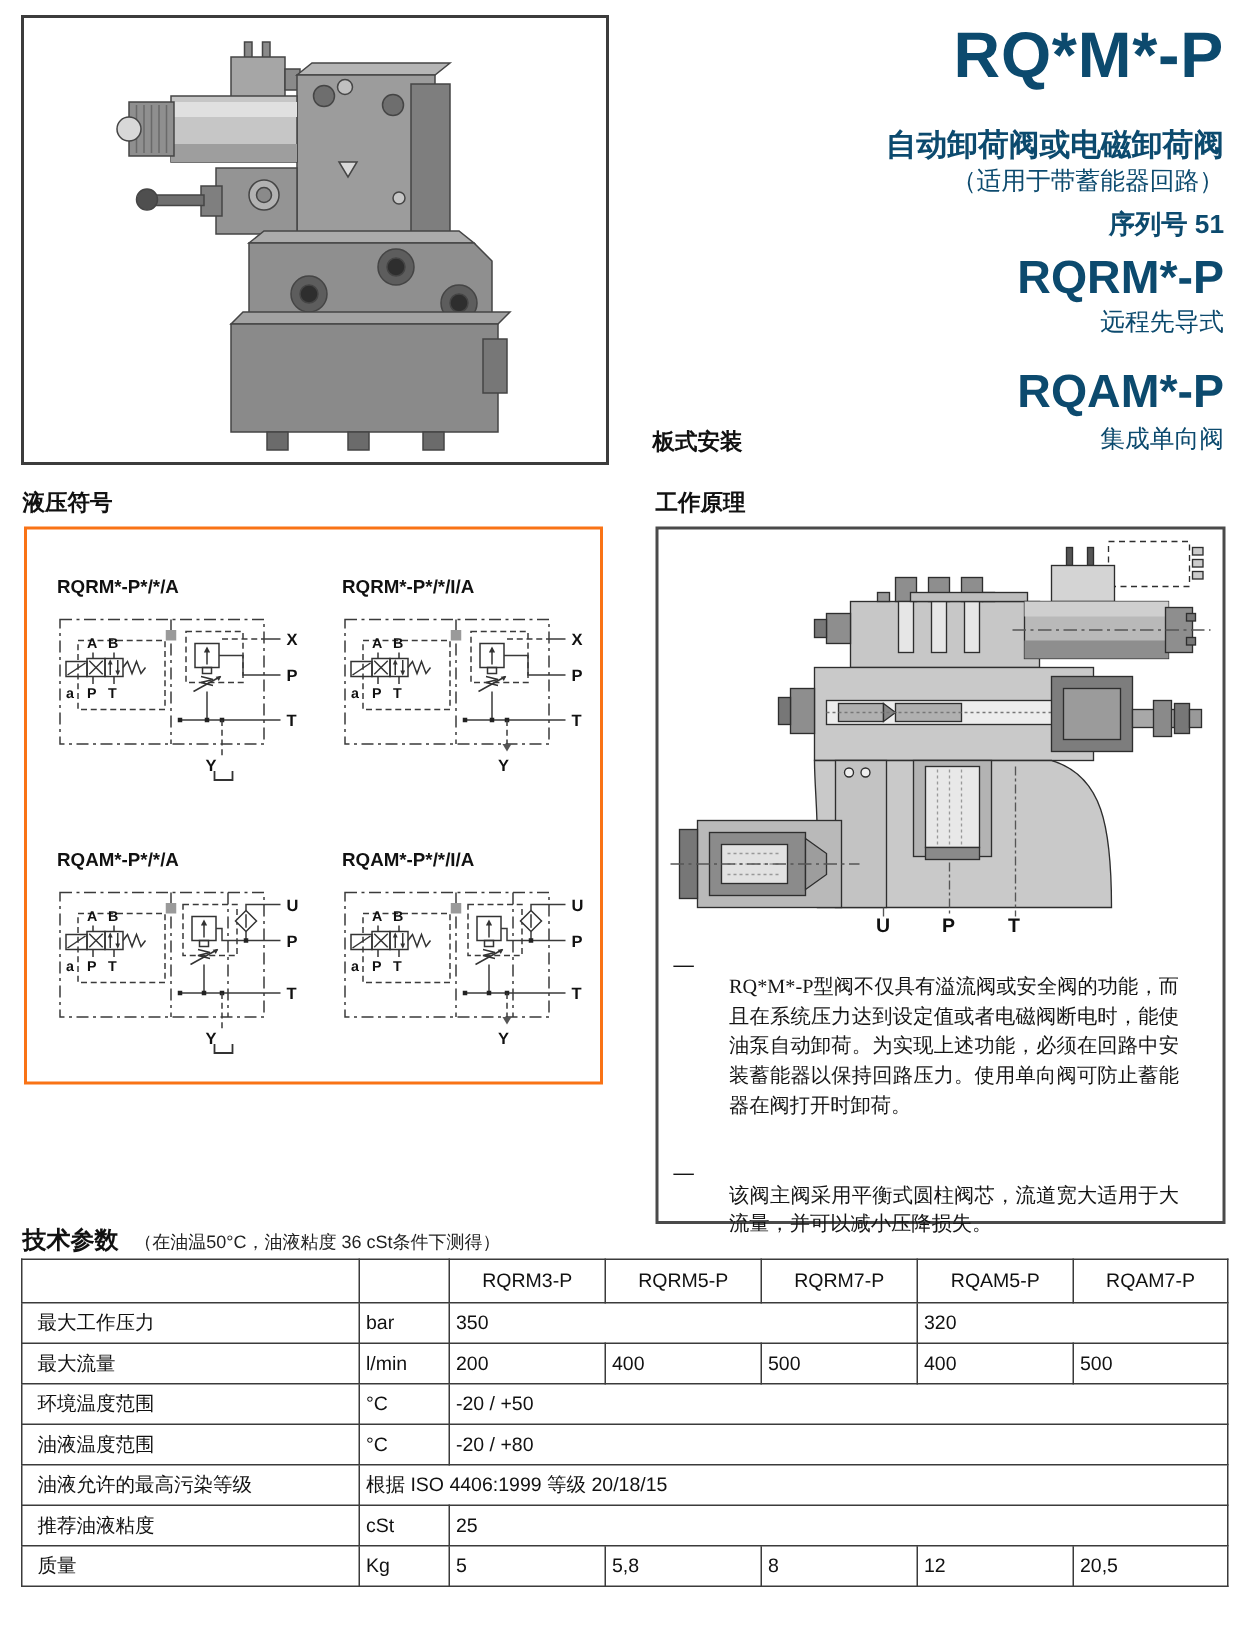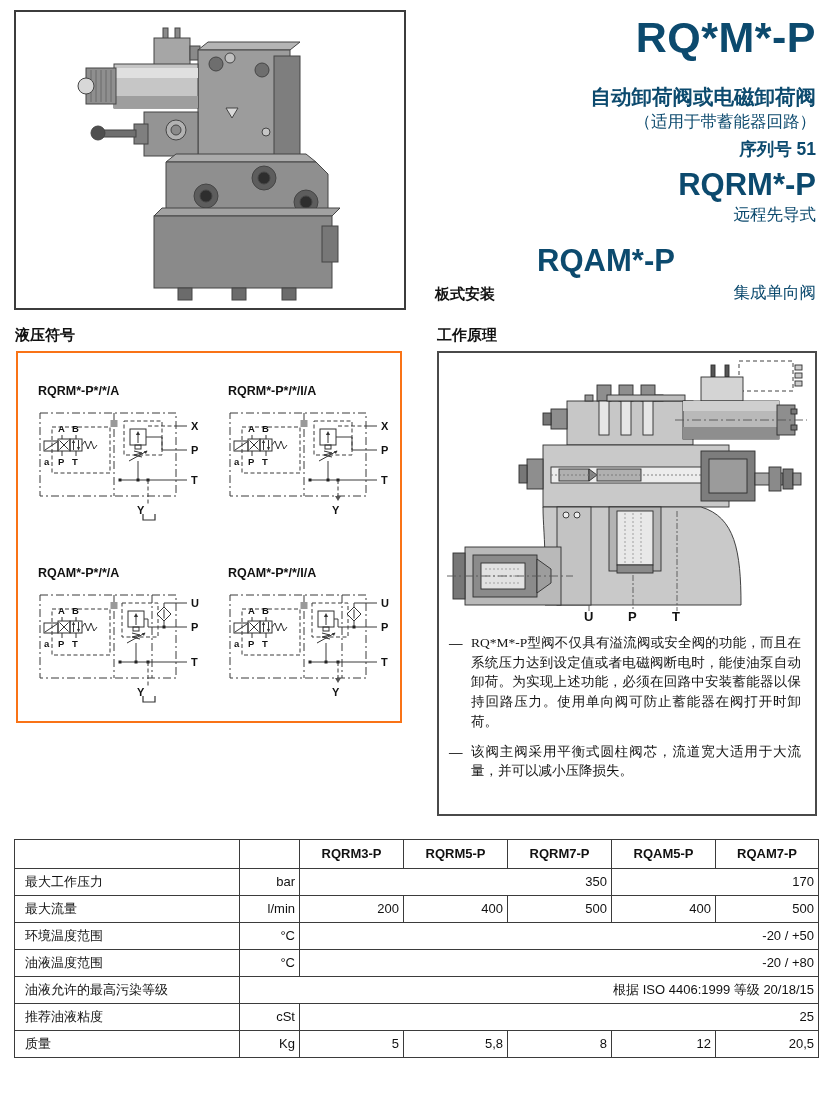--- a/index.html
+++ b/index.html
@@ -8,54 +8,54 @@
   
   .photo-box{position:absolute;left:14px;top:10px;width:388px;height:296px;border:2px solid #3c3c3c;background:#fff;}
   
   .title-block{position:absolute;top:16px;right:14px;width:420px;text-align:right;color:#0c4a6e;}
   .tb-model{font-size:43px;font-weight:bold;line-height:1;letter-spacing:.5px;}
   .tb-sub-bold{font-size:20.5px;font-weight:bold;margin-top:26px;line-height:1.15;}
   .tb-sub-paren{font-size:16.5px;margin-top:3px;line-height:1.15;}
   .tb-series{font-size:17.5px;font-weight:bold;margin-top:6px;}
   .tb-m2{font-size:31px;font-weight:bold;line-height:1;margin-top:8px;}
   .tb-m2desc{font-size:16.5px;margin-top:4px;}
-  .tb-m3{font-size:31px;font-weight:bold;line-height:1;margin-top:19px;text-align:center;}
+  .tb-m3{font-size:31px;font-weight:bold;line-height:1;margin-top:19px;}
   .tb-m3desc{font-size:16.5px;margin-top:6px;}
   .mounting{position:absolute;left:435px;top:285px;font-size:15px;font-weight:bold;}
   
   .sec-title{position:absolute;font-size:15px;font-weight:bold;}
   .symbols-box{position:absolute;left:16px;top:351px;width:382px;height:368px;border:2px solid #f97316;background:#fff;}
   .principle-box{position:absolute;left:437px;top:351px;width:376px;height:461px;border:2px solid #4a4a4a;background:#fff;}
   .schem{position:absolute;}
   .schem text{font-family:"Liberation Sans","DejaVu Sans",sans-serif;}
   .schem .schem-label{font-size:12.5px;font-weight:bold;fill:#111;}
   .schem .port{font-size:11px;font-weight:bold;fill:#111;}
   .schem .vlabel{font-size:9.5px;font-weight:bold;fill:#111;}
   .ln{stroke:#3a3a3a;stroke-width:1;fill:none;}
   .dash{stroke-dasharray:4 2.5;}
   .dd{stroke-dasharray:8 3 2 3;}
   .jdot{fill:#222;stroke:none;}
   
   .bullets{position:absolute;left:10px;top:280px;width:352px;
            font-family:"Liberation Serif","DejaVu Serif",serif;font-size:13.5px;line-height:1.46;color:#151515;}
   .bullet{display:flex;margin-bottom:10px;}
   .bullet .dashm{flex:0 0 22px;font-weight:bold;}
-  .bullet p{margin:0;text-align:justify;}
+  .bullet p{margin:15px;text-align:justify;}
   
   .xsec{position:absolute;left:0;top:2px;}
   .xsec text{font-size:13px;font-weight:bold;fill:#111;font-family:"Liberation Sans",sans-serif;}
   
   .params-head{position:absolute;left:15px;top:817px;}
   .params-head .pt{font-size:16px;font-weight:bold;}
   .params-head .pc{font-size:12px;color:#222;margin-left:6px;}
   table.params{position:absolute;left:14px;top:839px;width:804px;border-collapse:collapse;
                font-size:13px;color:#111;table-layout:fixed;}
   table.params th,table.params td{border:1px solid #3b3b3b;padding:0 4px;line-height:1.1;}
-  table.params th{height:28px;font-weight:bold;text-align:center;}
-  table.params td{height:26px;text-align:right;}
+  table.params th{height:28px;font-weight:normal;text-align:center;}
+  table.params td{height:26px;text-align:left;}
   table.params td.lbl{text-align:left;padding-left:10px;font-family:"Liberation Serif","DejaVu Serif",serif;}
 </style>
 </head>
 <body>
 
 <div class="page">
 
   <svg width="0" height="0" style="position:absolute" aria-hidden="true">
     <defs>
       <g id="sym-dvalve" stroke="#333" stroke-width="1" fill="none">
@@ -362,20 +362,24 @@
         <span class="dashm">—</span>
         <p>RQ*M*-P型阀不仅具有溢流阀或安全阀的功能，而且在系统压力达到设定值或者电磁阀断电时，能使油泵自动卸荷。为实现上述功能，必须在回路中安装蓄能器以保持回路压力。使用单向阀可防止蓄能器在阀打开时卸荷。</p>
       </div>
       <div class="bullet">
         <span class="dashm">—</span>
         <p>该阀主阀采用平衡式圆柱阀芯，流道宽大适用于大流量，并可以减小压降损失。</p>
       </div>
     </div>
   </div>
 
+  <div class="params-head">
+    <span class="pt">技术参数</span>
+    <span class="pc">（在油温50°C，油液粘度 36 cSt条件下测得）</span>
+  </div>
   <table class="params">
     <colgroup>
       <col style="width:225px">
         <col style="width:60px">
       <col style="width:104px">
         <col style="width:104px">
         <col style="width:104px">
         <col style="width:104px">
         <col style="width:103px">
     </colgroup>
@@ -386,21 +390,21 @@
       <th>RQRM3-P</th>
       <th>RQRM5-P</th>
       <th>RQRM7-P</th>
       <th>RQAM5-P</th>
       <th>RQAM7-P</th>
     </tr>
     <tr>
       <td class="lbl">最大工作压力</td>
       <td>bar</td>
       <td colspan="3">350</td>
-      <td colspan="2">170</td>
+      <td colspan="2">320</td>
     </tr>
     <tr>
       <td class="lbl">最大流量</td>
       <td>l/min</td>
       <td>200</td>
       <td>400</td>
       <td>500</td>
       <td>400</td>
       <td>500</td>
     </tr>

